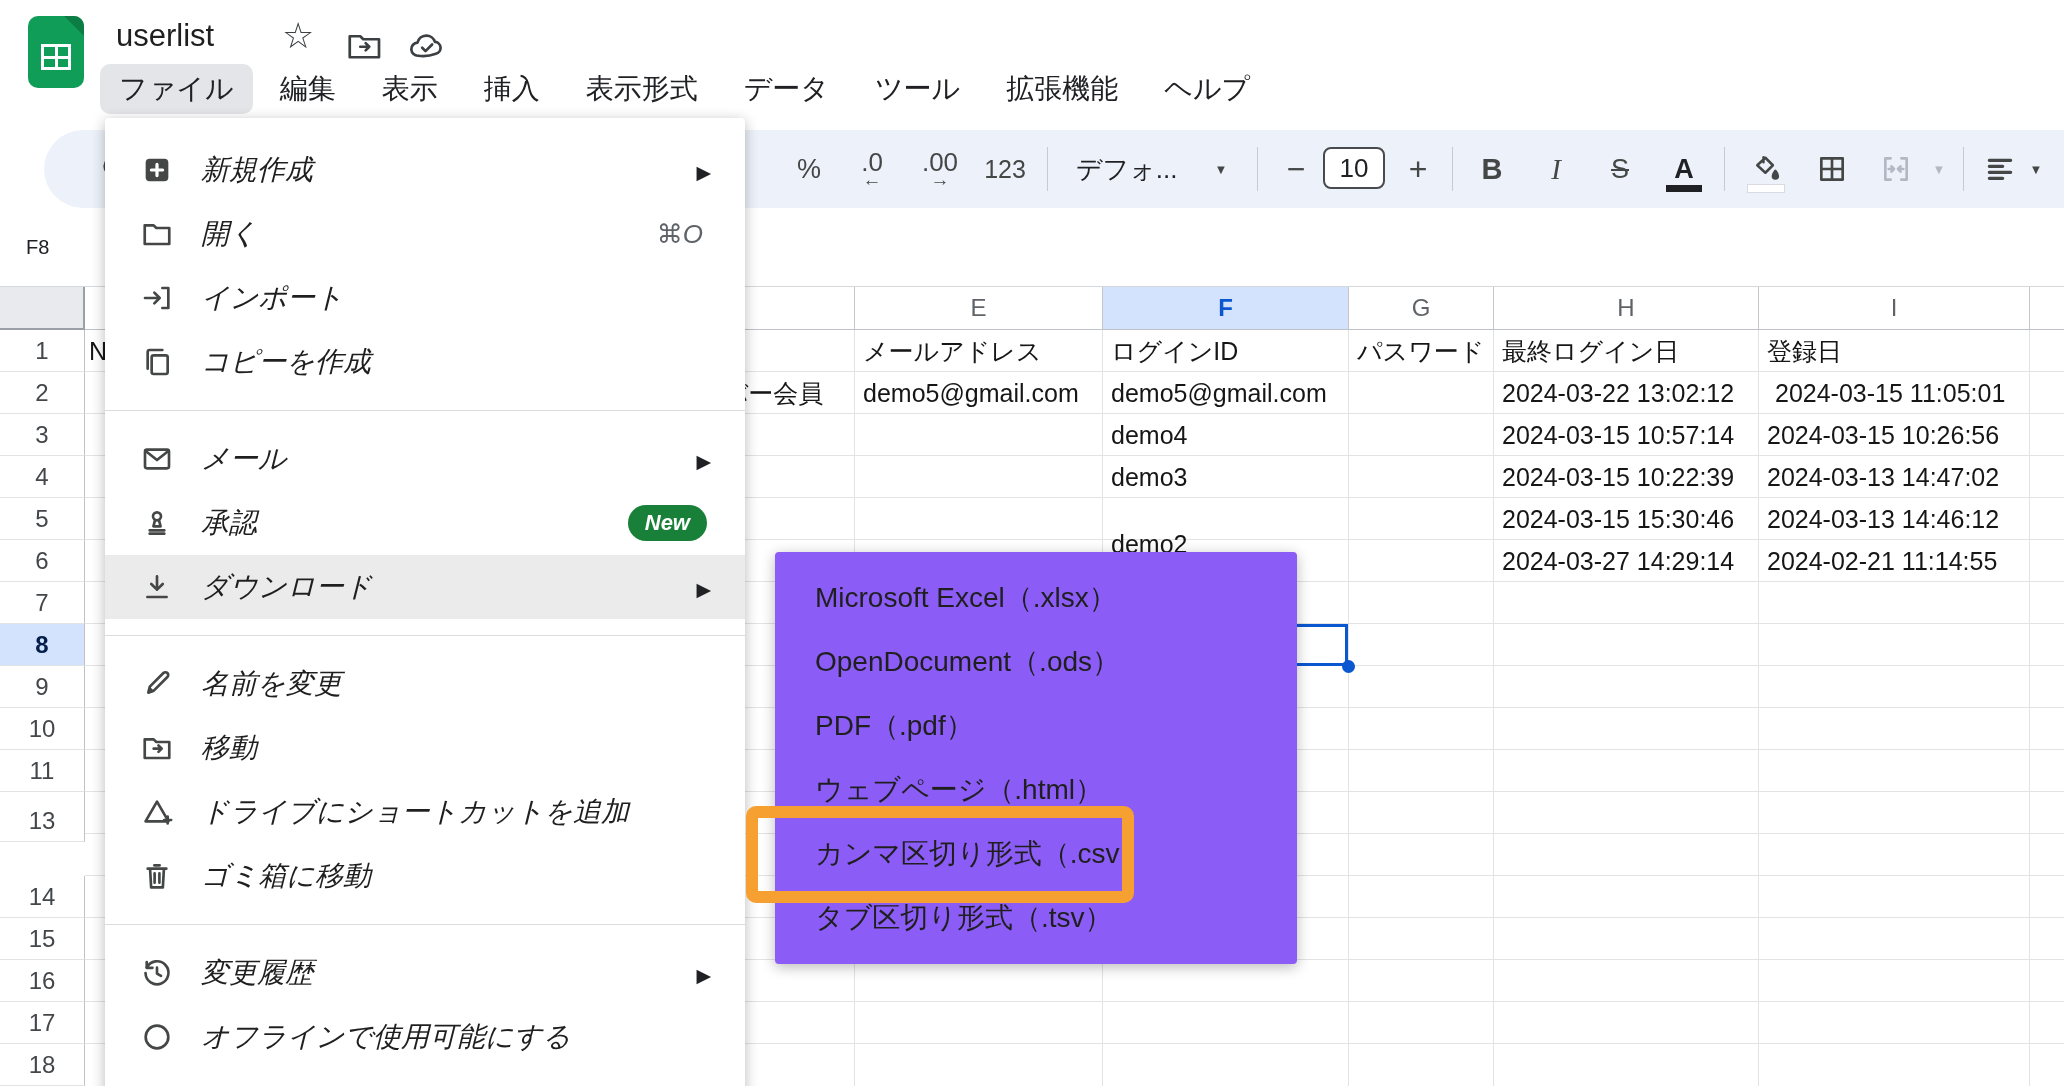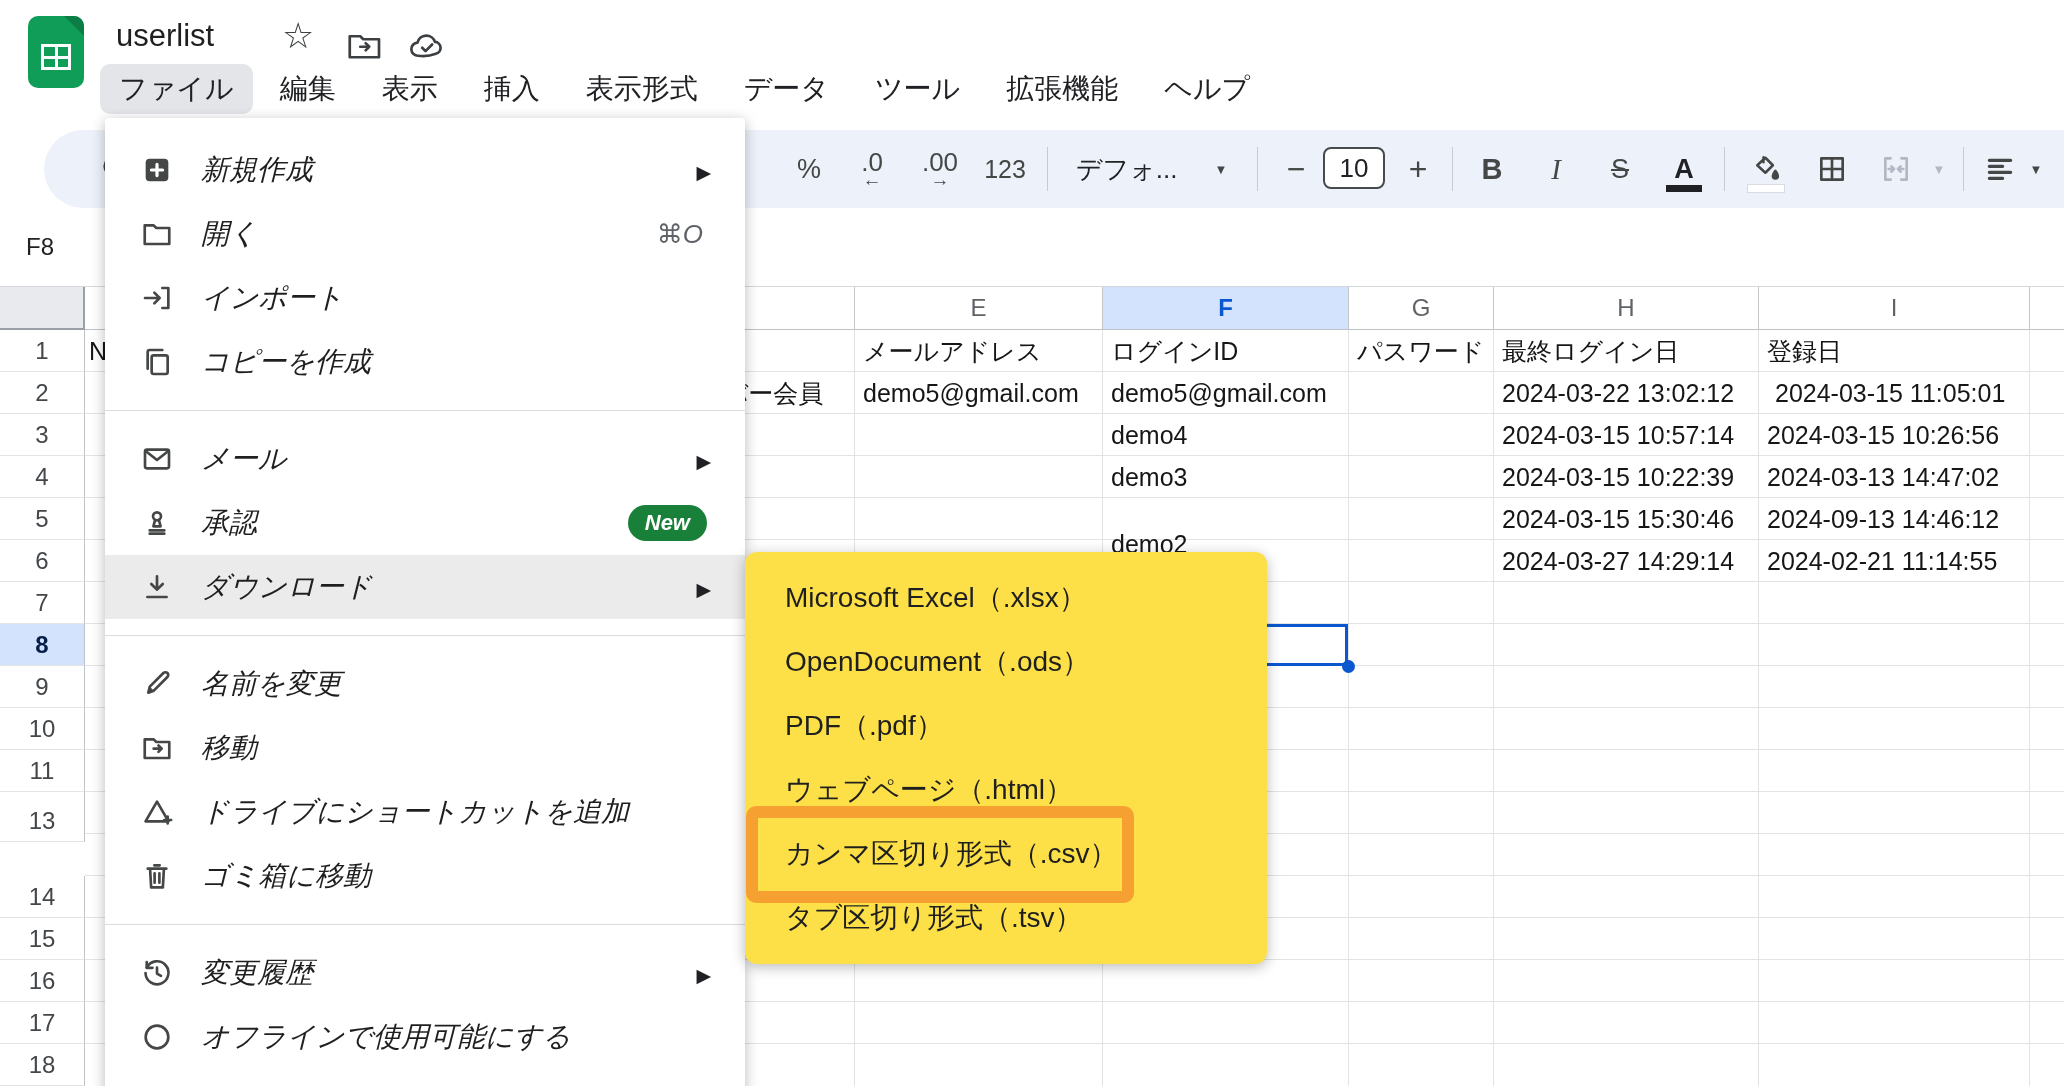--- a/index.html
+++ b/index.html
@@ -35,21 +35,21 @@
   .stack{display:flex;flex-direction:column;align-items:center;line-height:22px;font-size:26px;font-weight:500;}
   .stack .sub{font-size:19px;line-height:14px;}
   .caret::after{content:"▼";font-size:13px;color:#444746;}
   .caret.dis::after{color:#b3b9c4;}
   #font-size-box{top:17px;width:62px;height:42px;background:#fff;border:2px solid #474b4e;border-radius:8px;
     display:flex;align-items:center;justify-content:center;font-size:26px;color:#202124;box-sizing:border-box;}
   .colorbar{position:absolute;left:50%;transform:translateX(-50%);bottom:16px;width:36px;height:7px;}
 
   
   #fx-strip{left:0;top:208px;width:2064px;height:79px;background:#fff;border-bottom:1px solid #d6d9dc;box-sizing:border-box;}
-  #name-box{position:absolute;left:26px;top:0;height:78px;display:flex;align-items:center;font-size:24px;color:#202124;}
+  #name-box{position:absolute;left:26px;top:0;height:78px;display:flex;align-items:center;font-size:20px;color:#202124;}
 
   
   #corner-cell{left:0;top:287px;width:85px;height:43px;background:#e8eaed;border-right:2px solid #9aa0a6;border-bottom:2px solid #9aa0a6;box-sizing:border-box;}
   #col-headers{left:0;top:287px;width:2064px;height:43px;border-bottom:1px solid #bfc3c7;box-sizing:border-box;background:#fff;}
   .col-h{position:absolute;top:0;height:42px;display:flex;align-items:center;justify-content:center;
     font-size:24px;color:#5f6368;border-left:1px solid #c4c7c5;box-sizing:border-box;}
   .col-h.sel{background:#d3e3fd;color:#0b57d0;font-weight:bold;}
   .row-h{position:absolute;left:0;width:85px;height:42px;display:flex;align-items:center;justify-content:center;
     font-size:24px;color:#44474a;border-right:1px solid #bfc3c7;border-bottom:1px solid #e2e3e3;box-sizing:border-box;background:#fff;}
   .row-h.sel{background:#d3e3fd;color:#041e49;font-weight:bold;}
@@ -65,21 +65,21 @@
   .fm-item{height:64px;display:flex;align-items:center;padding:0 34px;font-size:28px;color:#1f1f1f;font-style:italic;}
   .fm-item.hl{background:#ebebeb;}
   .fm-icon{width:36px;margin-right:26px;display:flex;align-items:center;justify-content:center;color:#444746;flex:none;}
   .fm-label{flex:1;white-space:nowrap;}
   .fm-shortcut{font-size:26px;color:#5f6368;margin-right:8px;}
   .fm-arrow::after{content:"▶";font-size:19px;color:#202124;}
   .fm-badge{background:#188038;color:#fff;font-size:22px;font-weight:bold;padding:5px 17px;border-radius:999px;margin-right:4px;}
   .fm-divider{height:1px;background:#dadce0;margin:16px 0;}
 
   
-  #dl-submenu{left:745px;top:552px;width:522px;height:412px;background:#fde047;border-radius:12px;
+  #dl-submenu{left:775px;top:552px;width:522px;height:412px;background:#8b5cf6;border-radius:4px;
     box-shadow:0 3px 14px rgba(0,0,0,.28);z-index:11;padding-top:14px;box-sizing:border-box;}
   .sm-item{height:64px;display:flex;align-items:center;padding:0 24px 0 40px;font-size:28px;color:#1f1f1f;white-space:nowrap;}
 
   
   #csv-annotation{left:746px;top:806px;width:388px;height:97px;border:12px solid #f5a031;border-radius:10px;
     box-sizing:border-box;z-index:12;pointer-events:none;}
 </style>
 </head>
 <body>
 
@@ -253,21 +253,21 @@
     <div class="cell" style="top: 372px; left: 1502px; width: 256px;">2024-03-22 13:02:12</div>
     <div class="cell" style="top: 372px; left: 1767px; width: 262px; margin-left: 8px;">2024-03-15 11:05:01</div>
     <div class="cell" style="top: 414px; left: 1111px; width: 237px;">demo4</div>
     <div class="cell" style="top: 414px; left: 1502px; width: 256px;">2024-03-15 10:57:14</div>
     <div class="cell" style="top: 414px; left: 1767px; width: 262px;">2024-03-15 10:26:56</div>
     <div class="cell" style="top: 456px; left: 1111px; width: 237px;">demo3</div>
     <div class="cell" style="top: 456px; left: 1502px; width: 256px;">2024-03-15 10:22:39</div>
     <div class="cell" style="top: 456px; left: 1767px; width: 262px;">2024-03-13 14:47:02</div>
     <div class="cell" style="top: 523px; left: 1111px; width: 237px;">demo2</div>
     <div class="cell" style="top: 498px; left: 1502px; width: 256px;">2024-03-15 15:30:46</div>
-    <div class="cell" style="top: 498px; left: 1767px; width: 262px;">2024-09-13 14:46:12</div>
+    <div class="cell" style="top: 498px; left: 1767px; width: 262px;">2024-03-13 14:46:12</div>
     <div class="cell" style="top: 540px; left: 1502px; width: 256px;">2024-03-27 14:29:14</div>
     <div class="cell" style="top: 540px; left: 1767px; width: 262px;">2024-02-21 11:14:55</div>
   </div>
 <div class="abs" id="sel-rect" style="left: 1102px; top: 624px; width: 246px; height: 42px;"></div>
 <div class="abs" id="sel-dot" style="left: 1342px; top: 660px;"></div>
 
 <div class="abs" id="file-menu">
     <div class="fm-item">
       <span class="fm-icon">
         <svg width="32" height="32" viewBox="0 0 24 24">

